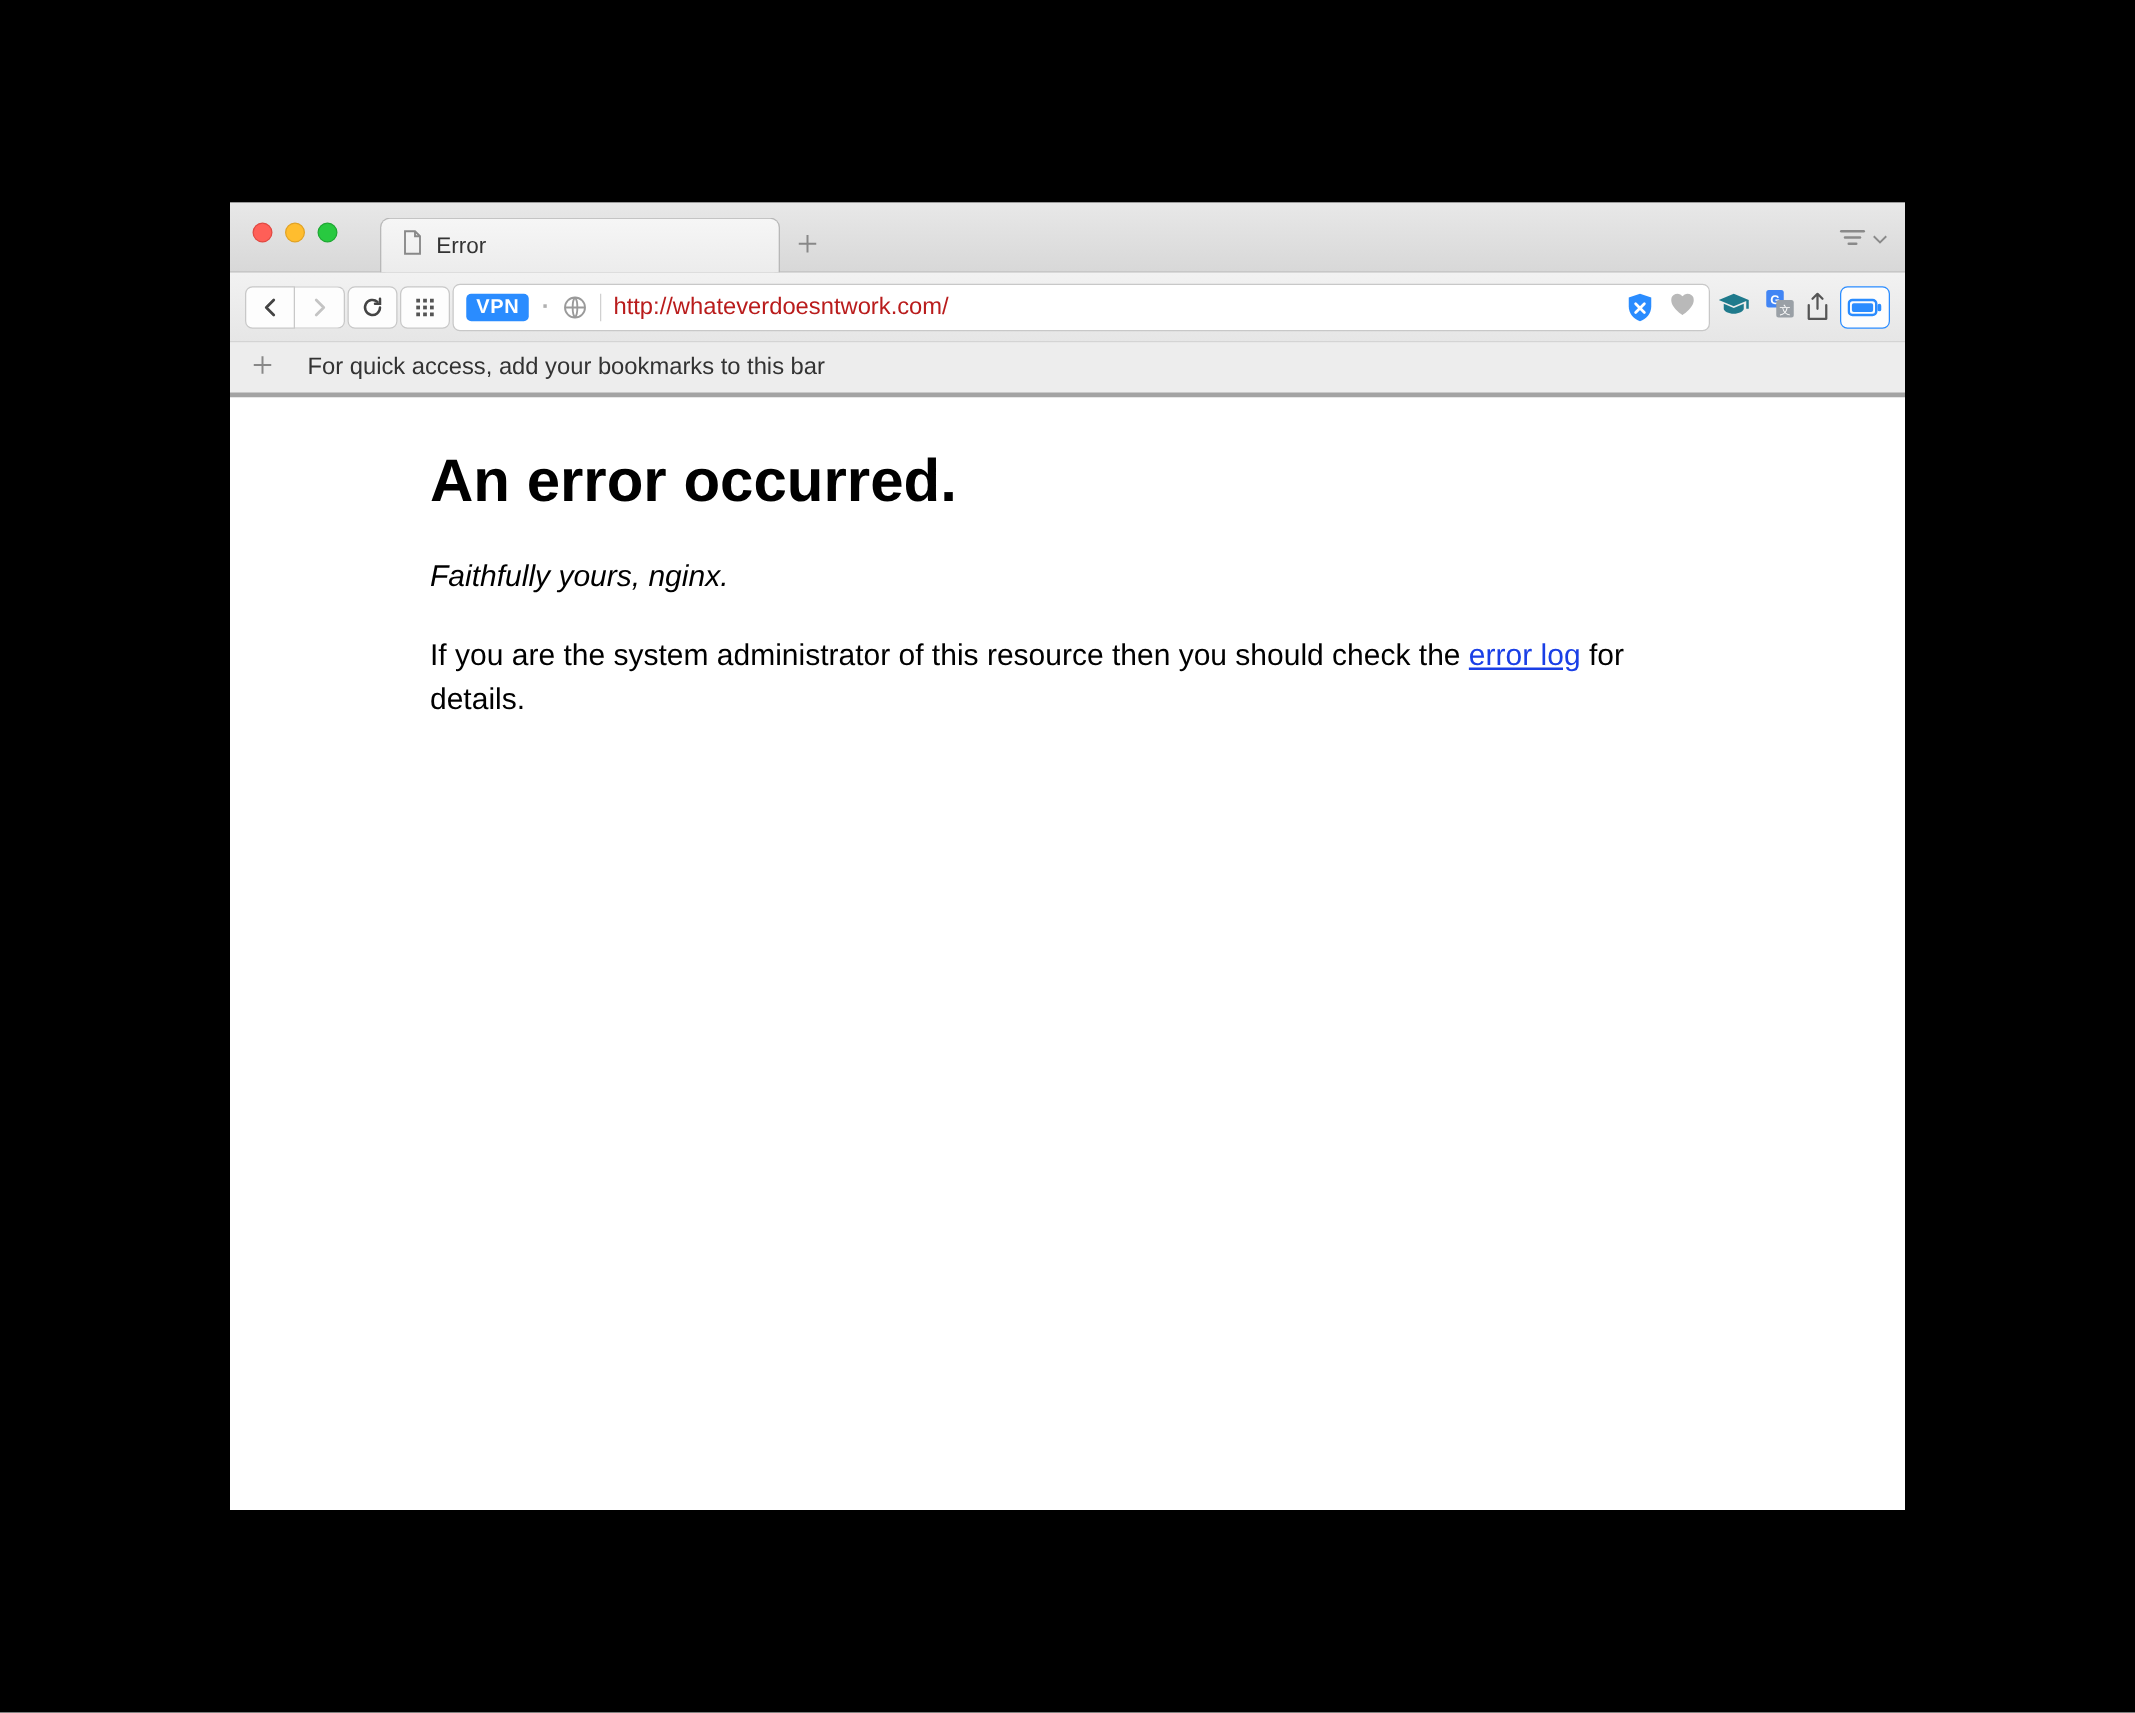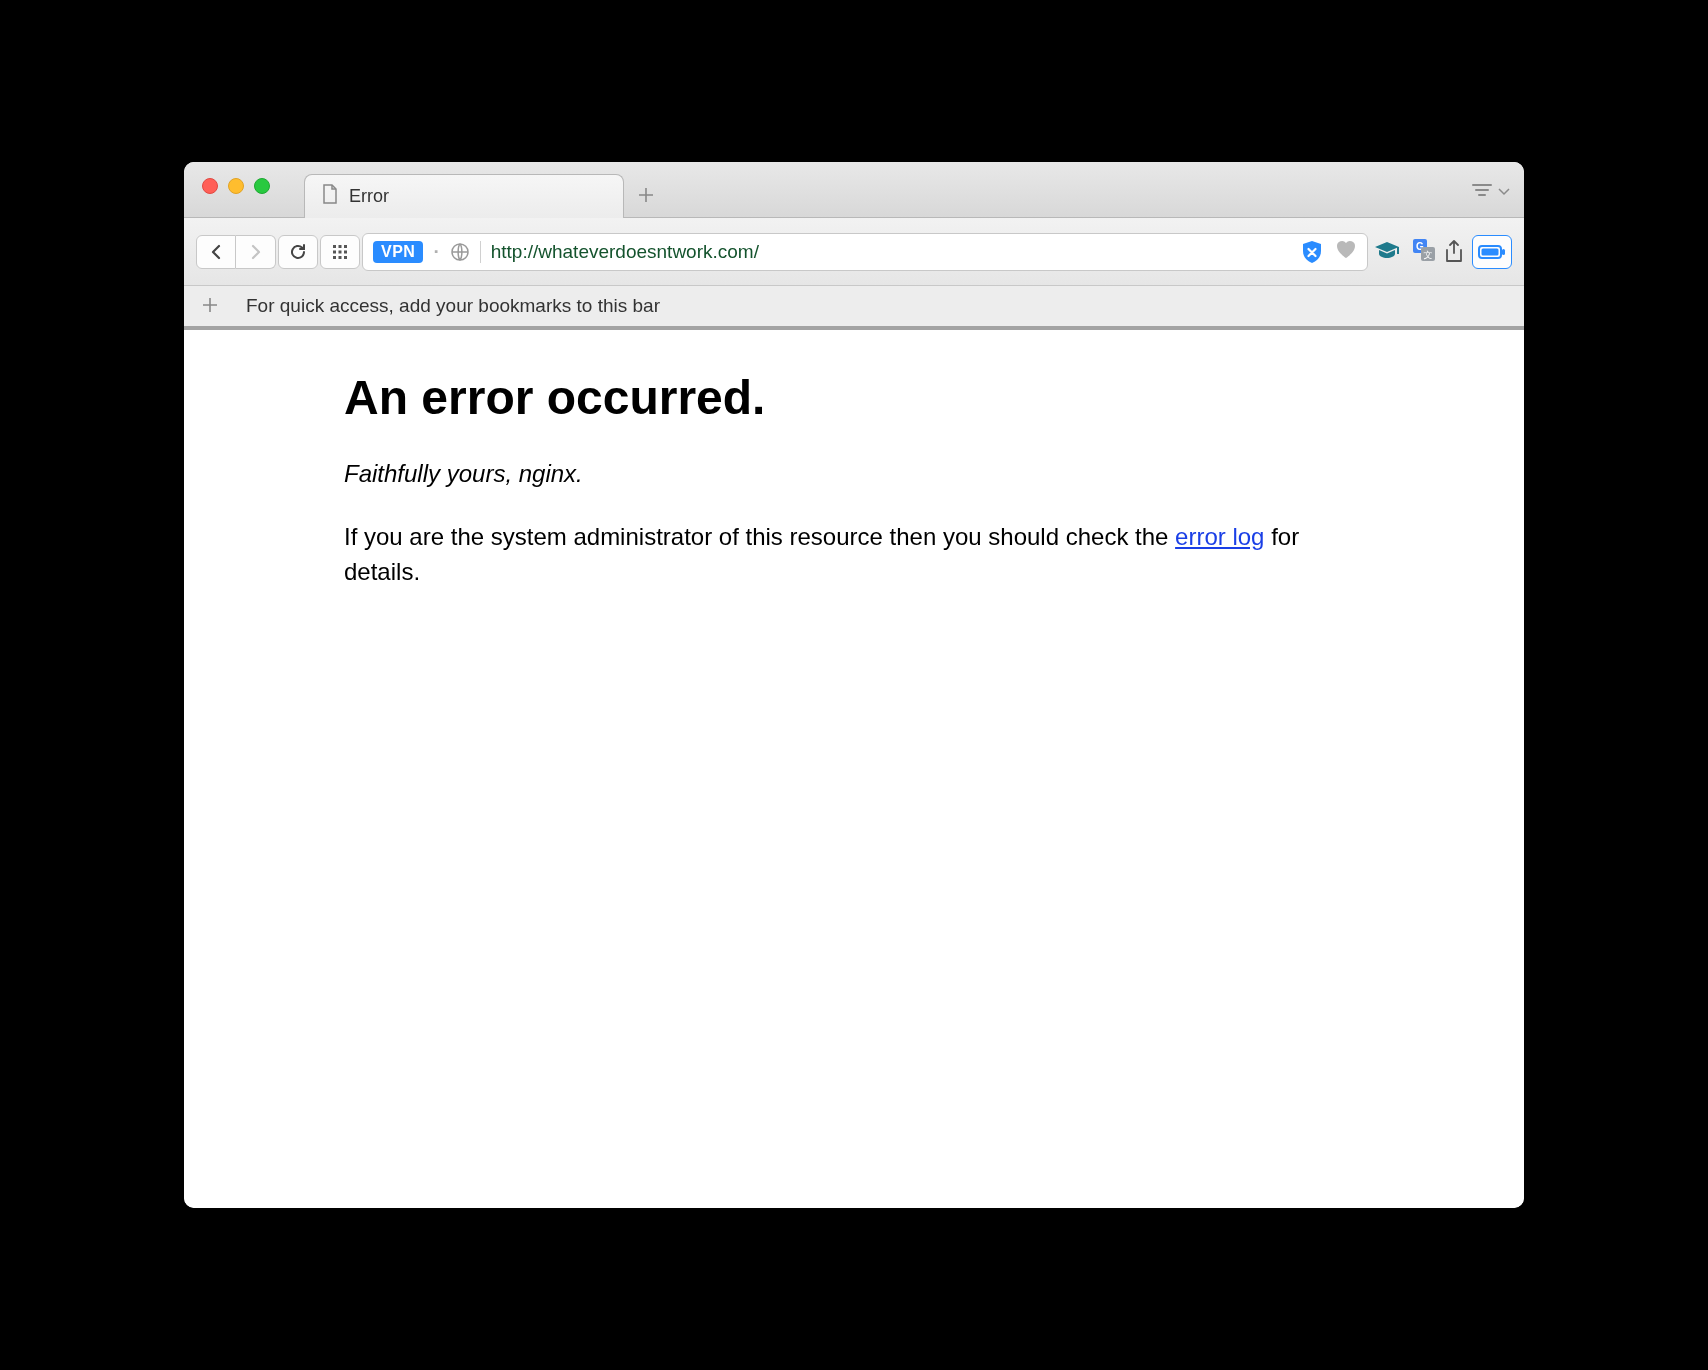--- a/index.html
+++ b/index.html
@@ -9,21 +9,21 @@
       width: 1708px;
       height: 1370px;
       display: flex;
       align-items: center;
       justify-content: center;
     }
     .window {
       width: 1340px;
       height: 1046px;
       background: #fff;
-      border-radius: 10px;
+      border-radius: 0;
       overflow: hidden;
       box-shadow: 0 30px 90px rgba(0,0,0,0.5);
       display: flex;
       flex-direction: column;
     }
     
     .titlebar {
       height: 56px;
       background: linear-gradient(#e8e8e8, #d8d8d8);
       border-bottom: 1px solid #b8b8b8;
@@ -100,21 +100,21 @@
     }
     .tabstrip-right .stack-lines span {
       display: block;
       height: 2px;
       background: #8a8a8a;
       border-radius: 1px;
     }
 
     
     .toolbar {
-      height: 68px;
+      height: 56px;
       background: linear-gradient(#f2f2f2, #e6e6e6);
       border-bottom: 1px solid #c8c8c8;
       display: flex;
       align-items: center;
       padding: 0 12px;
       gap: 2px;
     }
     .tb-btn {
       width: 40px;
       height: 34px;
@@ -153,21 +153,21 @@
       border-radius: 4px;
       letter-spacing: 0.5px;
     }
     .addressbar .divider {
       width: 1px;
       height: 22px;
       background: #d0d0d0;
     }
     .addressbar .url {
       flex: 1;
-      color: #14532d;
+      color: #b91c1c;
       white-space: nowrap;
       overflow: hidden;
     }
     .addr-icon { color: #9a9a9a; display: flex; align-items: center; }
 
     .addr-right { display:flex; align-items:center; gap:12px; }
 
     .heart-icon { color:#b9b9b9; }
 
     .shield-blue {

